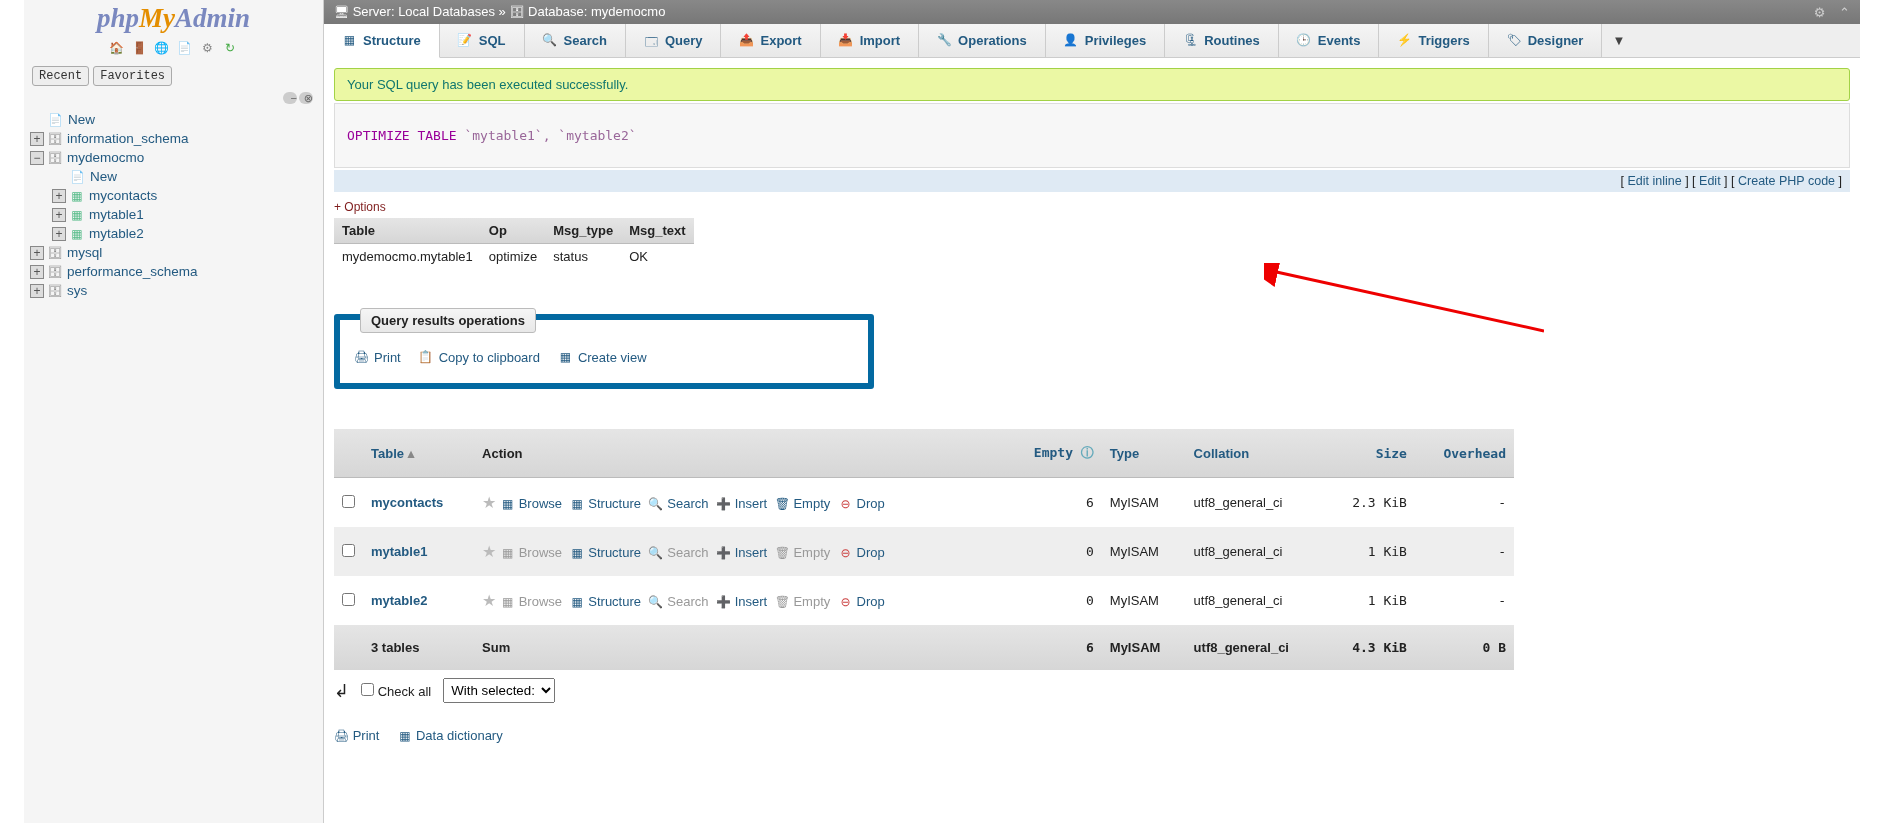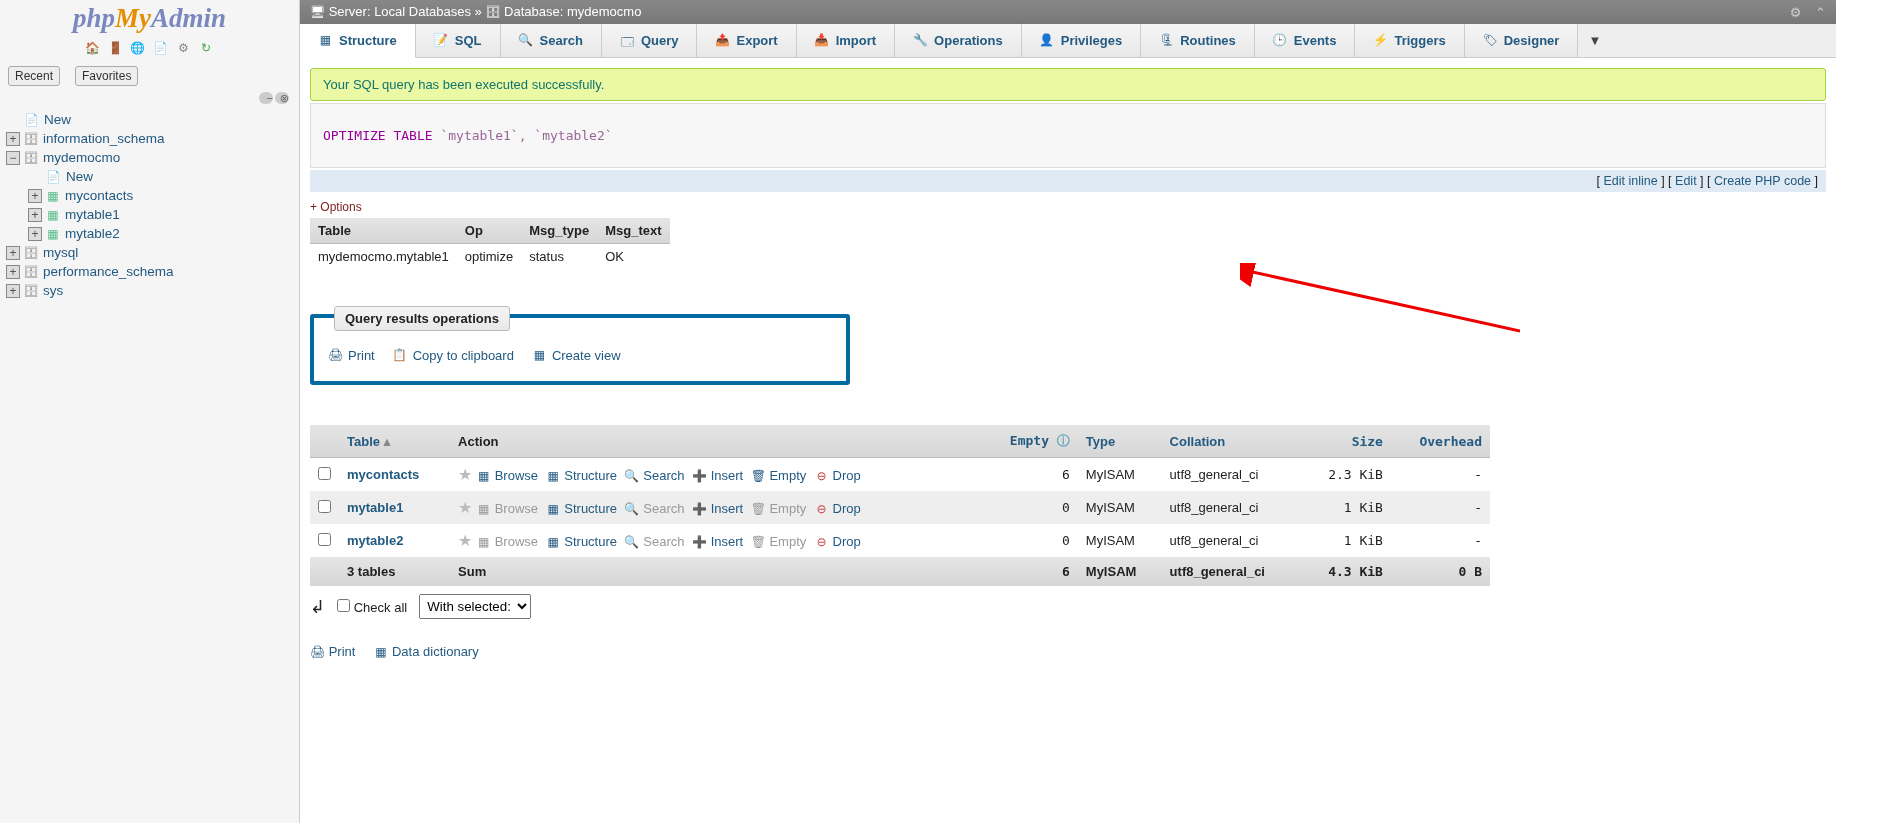--- a/index.html
+++ b/index.html
@@ -1,34 +1,34 @@
 <!DOCTYPE html>
 <html><head>
 <meta charset="utf-8">
 <style>
 * { box-sizing: border-box; margin: 0; padding: 0; }
 body { font-family: sans-serif; font-size: 13px; color: #222; background: #fff; }
 a { color: #235a81; text-decoration: none; cursor: pointer; }
 
 
-.app { display: flex; height: 823px; width: 1836px; }
+.app { display: flex; height: 823px; width: 1836px; margin-left: 24px; }
 .sidebar { width: 300px; background: #f5f5f5; border-right: 1px solid #ccc; display: flex; flex-direction: column; }
 .main { flex: 1; display: flex; flex-direction: column; justify-content: flex-end; }
 
 
 .logo { text-align: center; padding: 3px 0 4px; }
 .logo-text { font-family: Georgia, serif; font-size: 27px; font-weight: bold; font-style: italic; }
 .logo-php { color: #7a88bf; }
 .logo-my { color: #e48e00; }
 .logo-admin { color: #7a88bf; }
 .logo-icons { text-align: center; padding: 2px 0 6px; }
 .logo-icons .ic { margin: 0 2px; }
 
 
-.recent-fav { padding: 4px 8px; display: flex; gap: 15px; }
+.recent-fav { padding: 4px 8px; display: flex; gap: 4px; font-family: Liberation Mono, monospace; }
 .rf-btn { border: 1px solid #aaa; background: #eee; border-radius: 3px; padding: 2px 6px; font-size: 12px; color: #333; cursor: pointer; }
 .collapse-icons { text-align: right; padding: 2px 10px; font-size: 11px; color: #666; }
 .collapse-icons .sm-ic { display: inline-block; width: 14px; height: 12px; background: #ccc; border-radius: 6px; margin-left: 2px; }
 
 
 .tree { padding: 4px 0 0 6px; font-size: 13.5px; }
 .tree-node { display: flex; align-items: center; padding: 2px 0; }
 .tree-toggle { width: 14px; height: 14px; border: 1px solid #888; background: #ddd; text-align: center; line-height: 12px; font-size: 12px; margin-right: 3px; color: #555; }
 .tree-spacer { display: inline-block; width: 18px; }
 .tree-lvl1 { padding-left: 22px; }
@@ -68,28 +68,28 @@
 
 .rtable { border-collapse: collapse; }
 .rtable th, .rtable td { padding: 5px 8px; text-align: left; font-size: 13px; }
 .rtable th { background: linear-gradient(#e5e5e5,#d6d6d6); font-weight: bold; border-bottom: 1px solid #bbb; }
 .rtable tr.alt td { background: #eee; }
 
 
 .arrow { position: absolute; left: 940px; top: 205px; }
 
 
-.ops-box { border: 4px solid #0369a1; border-radius: 3px; margin-top: 45px; padding: 0 14px 18px 14px; position: relative; width: fit-content; min-width: 540px; }
+.ops-box { border: 6px solid #0369a1; border-radius: 3px; margin-top: 45px; padding: 0 14px 18px 14px; position: relative; width: fit-content; min-width: 540px; }
 .ops-legend { position: absolute; top: -12px; left: 20px; background: linear-gradient(#f5f5f5,#e8e8e8); border: 1px solid #bbb; border-radius: 3px; padding: 4px 10px; font-weight: bold; font-size: 13px; }
 .ops-links { margin-top: 30px; display: flex; gap: 18px; }
 .ops-links a { display: flex; align-items: center; gap: 5px; }
 
 
 .tbl-list { border-collapse: collapse; width: 100%; margin-top: 40px; max-width: 1180px; }
-.tbl-list th, .tbl-list td { padding: 7px 8px; font-size: 13px; text-align: left; }
+.tbl-list th, .tbl-list td { padding: 15px 8px; font-size: 13px; text-align: left; }
 .tbl-list thead th { background: linear-gradient(#e5e5e5,#d6d6d6); border-bottom: 1px solid #bbb; font-weight: bold; }
 .tbl-list thead th a { color: #235a81; }
 .tbl-list tbody tr.alt td { background: #eee; }
 .tbl-list tfoot th { background: linear-gradient(#e5e5e5,#d6d6d6); font-weight: bold; }
 .tbl-list .num { text-align: right; font-family: Consolas, monospace; }
 .tbl-list .center { text-align: center; }
 .action-links a { margin-right: 4px; white-space: nowrap; }
 .ic { display: inline-block; width: 15px; height: 15px; text-align: center; font-size: 12px; }
 .star { color: #bbb; font-size: 16px; }
 

